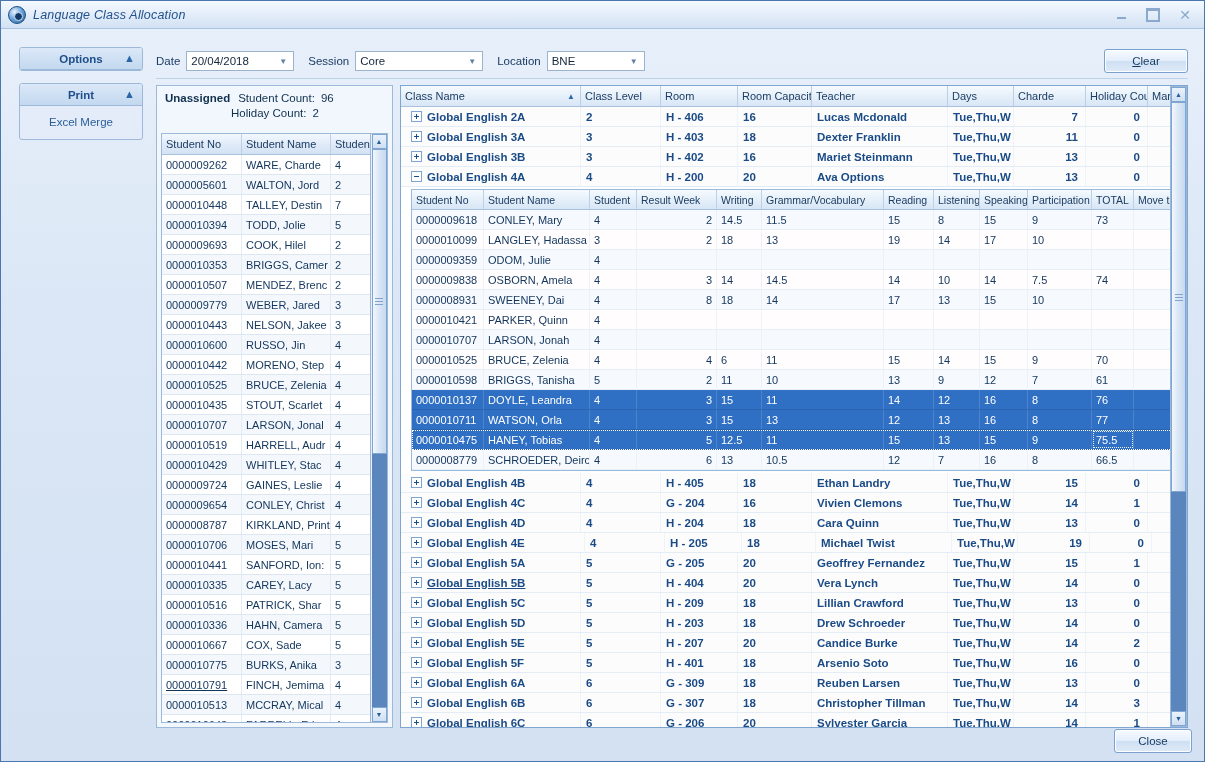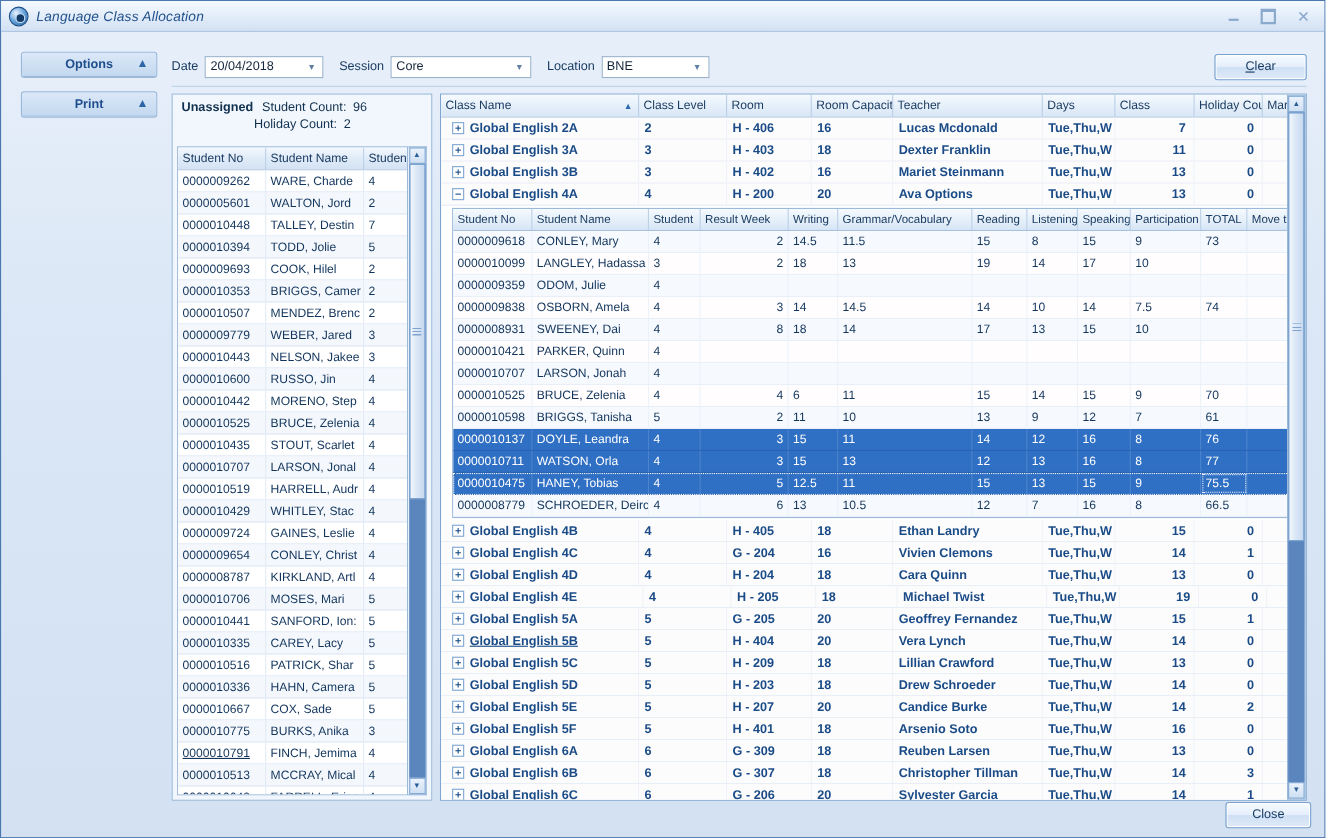--- a/index.html
+++ b/index.html
@@ -279,20 +279,23 @@
         <span>Options</span>
         <span class="chev">▲</span>
       </div>
     </div>
 
     <div class="panel">
       <div class="panel-head">
         <span>Print</span>
         <span class="chev">▲</span>
       </div>
+      <div class="panel-body print-body">
+        <span class="print-link">Excel Merge</span>
+      </div>
     </div>
   </div>
 
   <div id="filterbar">
     <span class="fld-label">Date</span>
     <div class="combo date">
       <span>20/04/2018</span>
       <span class="arrow">▼</span>
     </div>
     <span class="fld-label">Session</span>
@@ -416,21 +419,21 @@
               <div class="gc" style="width: 89px;">GAINES, Leslie</div>
               <div class="gc" style="width: 40px;">4</div>
             </div>
             <div class="grow">
               <div class="gc" style="width: 80px;">0000009654</div>
               <div class="gc" style="width: 89px;">CONLEY, Christ</div>
               <div class="gc" style="width: 40px;">4</div>
             </div>
             <div class="grow">
               <div class="gc" style="width: 80px;">0000008787</div>
-              <div class="gc" style="width: 89px;">KIRKLAND, Artl</div>
+              <div class="gc" style="width: 89px;">KIRKLAND, Print</div>
               <div class="gc" style="width: 40px;">4</div>
             </div>
             <div class="grow">
               <div class="gc" style="width: 80px;">0000010706</div>
               <div class="gc" style="width: 89px;">MOSES, Mari</div>
               <div class="gc" style="width: 40px;">5</div>
             </div>
             <div class="grow">
               <div class="gc" style="width: 80px;">0000010441</div>
               <div class="gc" style="width: 89px;">SANFORD, Ion:</div>
@@ -492,21 +495,21 @@
 
   <div id="classgrid">
     <div id="cg-inner">
       <div class="cg-head" id="cg-head">
           <div class="gh" style="width: 180px;">Class Name<span style="margin-left: auto; margin-right: 5px; font-size: 8px; color: rgb(42, 107, 176);">▲</span></div>
           <div class="gh" style="width: 80px;">Class Level</div>
           <div class="gh" style="width: 77px;">Room</div>
           <div class="gh" style="width: 74px;">Room Capacit</div>
           <div class="gh" style="width: 136px;">Teacher</div>
           <div class="gh" style="width: 66px;">Days</div>
-          <div class="gh" style="width: 72px;">Class</div>
+          <div class="gh" style="width: 72px;">Charde</div>
           <div class="gh" style="width: 62px;">Holiday Cour</div>
           <div class="gh" style="width: 58px;">Mark Attend</div>
         </div>
       <div id="cg-body">
           <div class="cls-row">
             <div class="cc" style="width: 180px;">
               <span class="expander collapsed"></span>
               <span>Global English 2A</span>
             </div>
             <div class="cc" style="width: 80px;">2</div>

